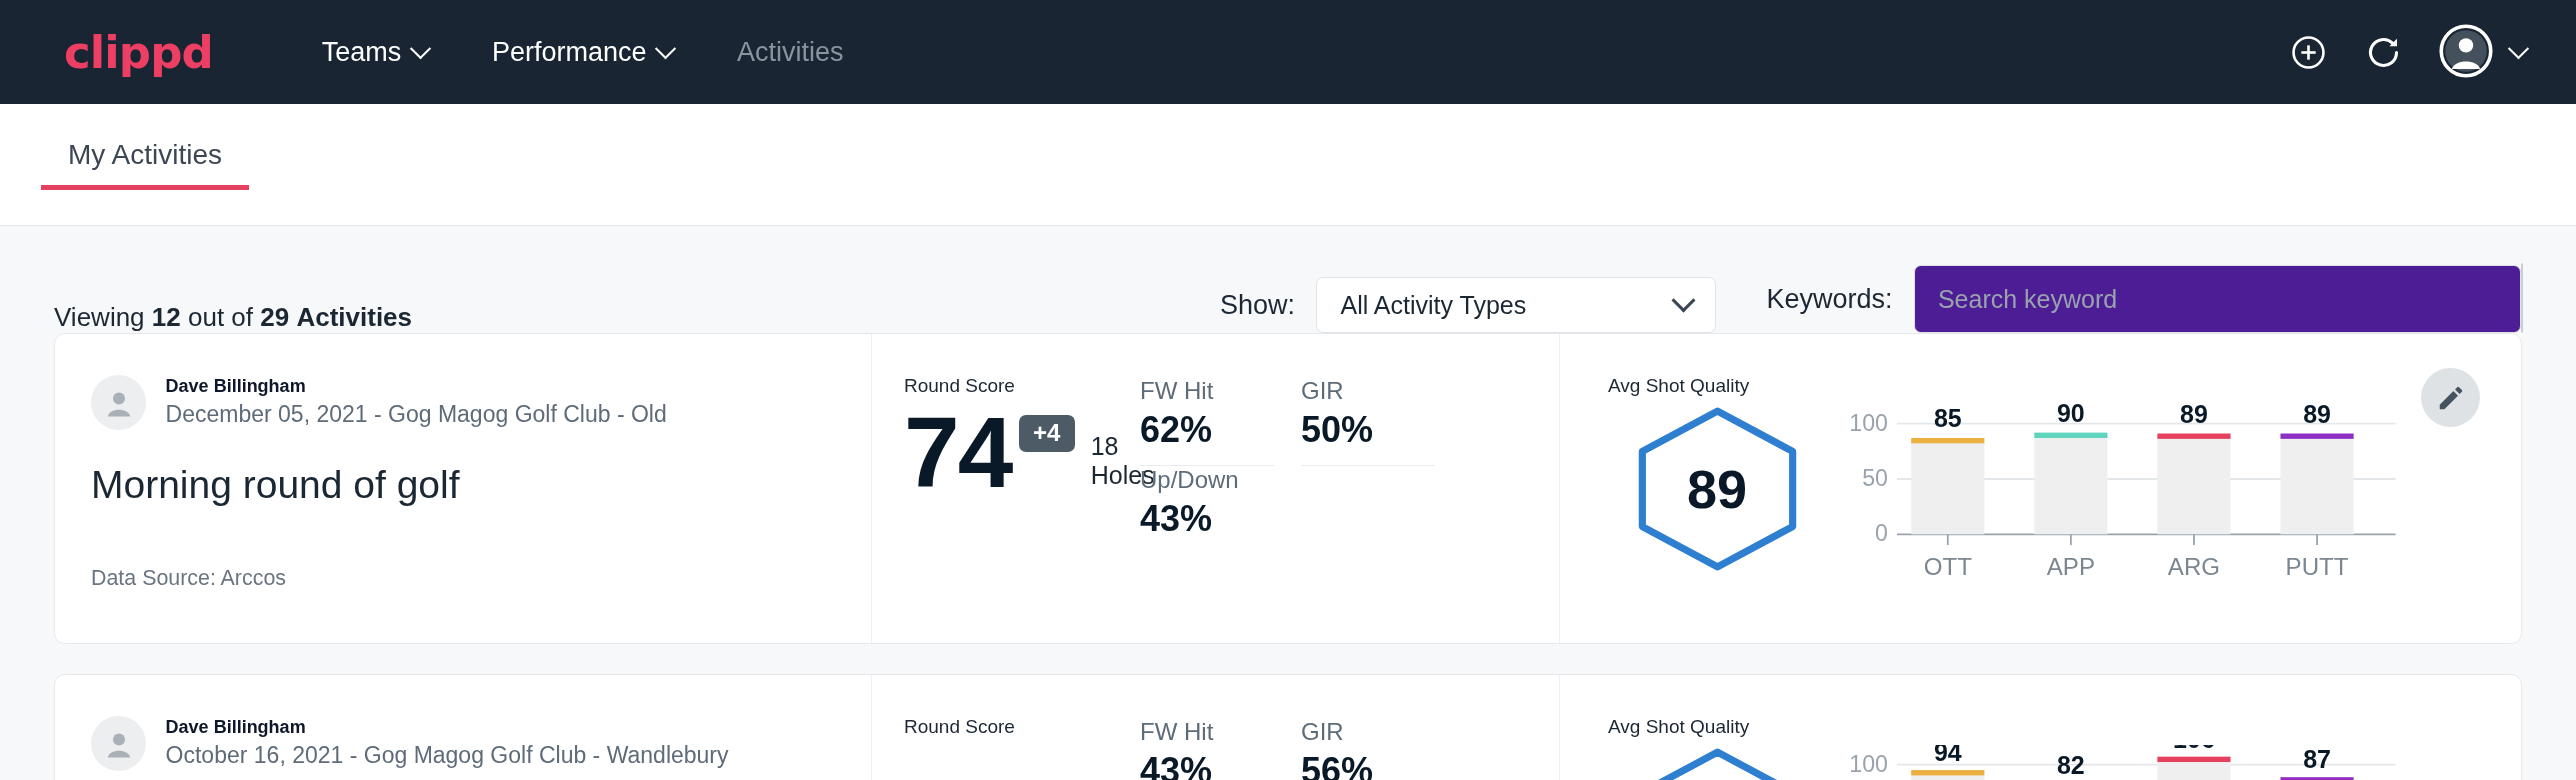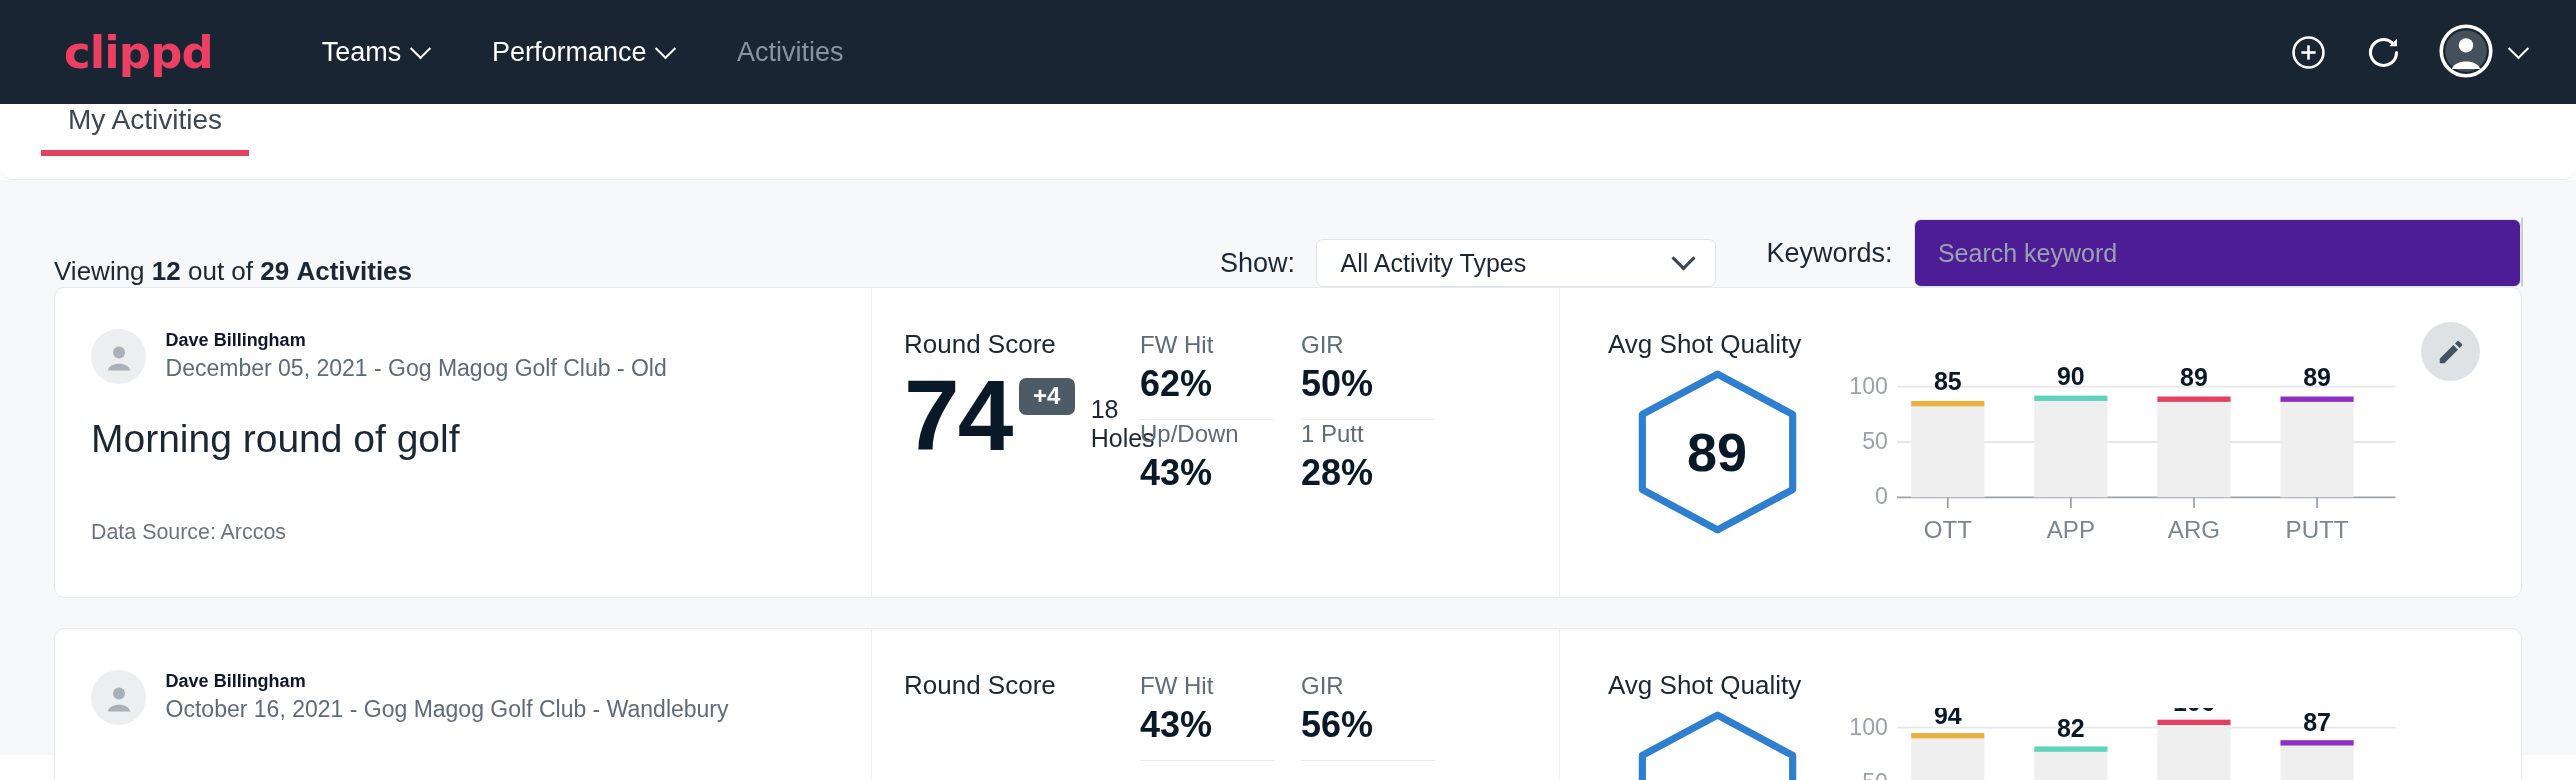--- a/index.html
+++ b/index.html
@@ -48,27 +48,26 @@
   }
   .nav-right {
     margin-left: auto;
     display: flex; align-items: center; gap: 36px;
   }
   .icon-btn { cursor: pointer; display: flex; align-items: center; justify-content: center; }
   .avatar-wrap { display: flex; align-items: center; gap: 18px; cursor: pointer; }
 
   
   .tabstrip {
-    height: 76px;
+    height: 122px;
     background: #ffffff;
     display: flex;
-    align-items: flex-start;
+    align-items: center;
     padding: 0 0 0 41px;
     border-bottom: 0.9px solid #e6e8eb;
-    border-radius: 12px;
   }
   .tab {
     font-size: 28px;
     color: #3b4754;
     padding: 0 27px 19.6px 27px;
     cursor: pointer;
     position: relative;
   }
   .tab.active::after {
     content: "";
@@ -103,21 +102,21 @@
     display: flex;
     align-items: center;
     gap: 21.4px;
   }
   .flabel {
     font-size: 27px;
     color: #1b2733;
     white-space: nowrap;
   }
   .select {
-    width: 400px; height: 48px;
+    width: 400px; height: 56px;
     background: #ffffff;
     border: 0.9px solid #dfe3e8;
     border-radius: 7.1px;
     display: flex; align-items: center;
     padding: 0 23px;
     font-size: 25px;
     color: #1b2733;
     cursor: pointer;
     justify-content: space-between;
   }
@@ -192,21 +191,21 @@
   .csource {
     font-size: 21.4px;
     color: #6a7581;
     margin-top: 57px;
   }
 
   .card-mid {
     width: 268px;
     padding: 41px 0 0 32px;
   }
-  .sec-label { font-size: 26px; color: #1b2733; }
+  .sec-label { font-size: 19px; color: #1b2733; }
   .score-row { display: flex; align-items: flex-end; margin-top: 5.4px; }
   .score-big {
     font-size: 100px;
     font-weight: bold;
     color: #091927;
     line-height: 1;
     letter-spacing: -1.8px;
   }
   .badge {
     background: #4d5b66;
@@ -385,24 +384,20 @@
         <div class="stat-v">62%</div>
       </div>
       <div class="stat top">
         <div class="stat-l">GIR</div>
         <div class="stat-v">50%</div>
       </div>
       <div class="stat">
         <div class="stat-l">Up/Down</div>
         <div class="stat-v">43%</div>
       </div>
-      <div class="stat">
-        <div class="stat-l">1 Putt</div>
-        <div class="stat-v">28%</div>
-      </div>
     </div>
 
     <div class="card-right">
       <div class="sec-label">Avg Shot Quality</div>
       <div class="asq-row">
         <div class="hexwrap">
           <svg width="179" height="170" viewBox="0 0 100 95">
             <polygon points="50,4 92,26.5 92,68.5 50,91 8,68.5 8,26.5" fill="#ffffff" stroke="#2f7fd0" stroke-width="4" stroke-linejoin="round"></polygon>
           </svg>
           <div class="hexval">89</div>

